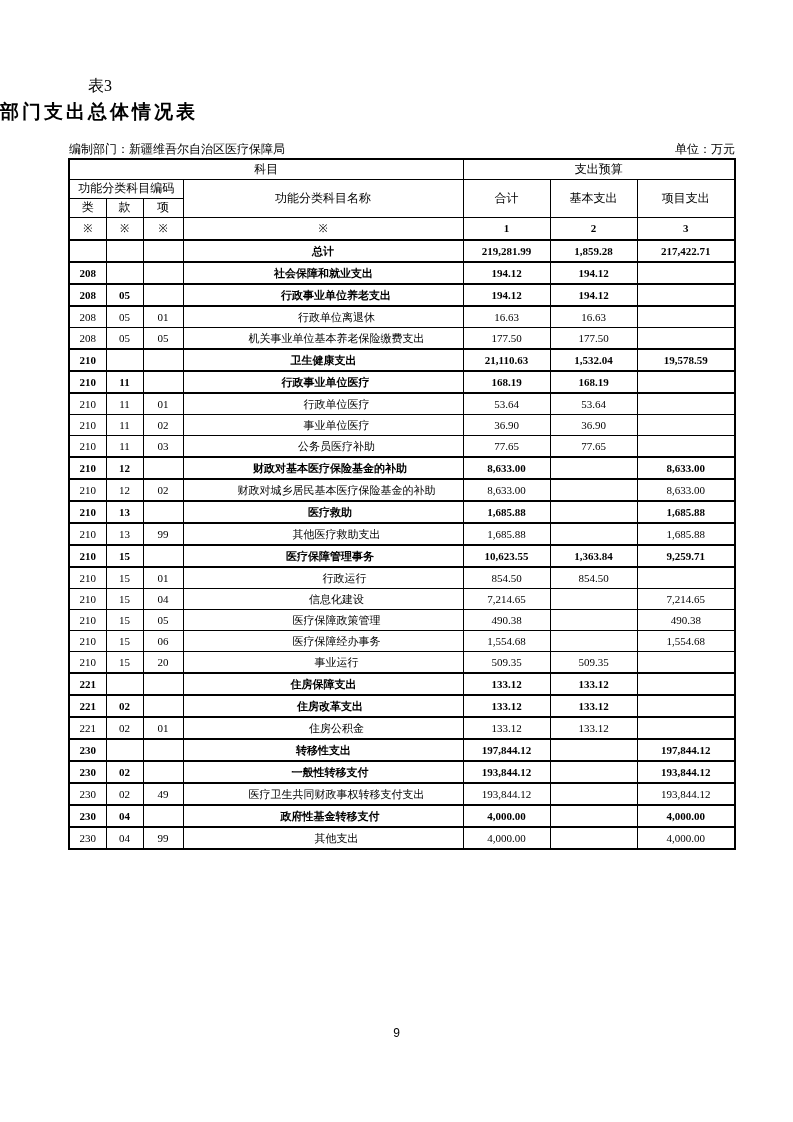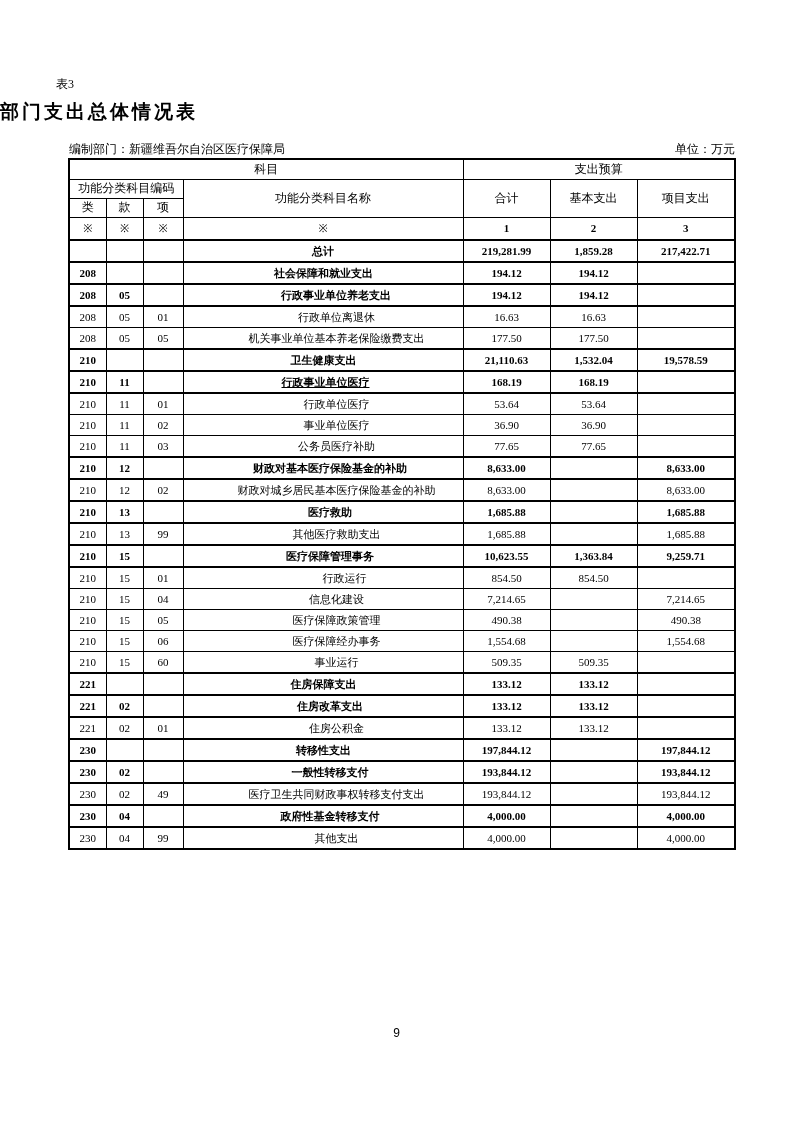--- a/index.html
+++ b/index.html
@@ -7,23 +7,23 @@
     position: relative;
     width: 793px;
     height: 1122px;
     background: #ffffff;
     color: #000000;
     font-family: "Liberation Serif", "DejaVu Serif", serif;
     overflow: hidden;
   }
   .table-label {
     position: absolute;
-    left: 56px;
+    left: 88px;
     top: 76px;
-    font-size: 12px;
+    font-size: 16px;
   }
   .doc-title {
     position: absolute;
     left: 0;
     right: 0;
     top: 99px;
     text-align: left;
     font-size: 19px;
     font-weight: bold;
     letter-spacing: 3px;
@@ -181,21 +181,21 @@
           <td class="code"></td>
           <td class="name" style="padding-left: 4px;">卫生健康支出</td>
           <td class="num">21,110.63</td>
           <td class="num">1,532.04</td>
           <td class="num">19,578.59</td>
         </tr>
         <tr class="bold">
           <td class="code">210</td>
           <td class="code">11</td>
           <td class="code"></td>
-          <td class="name" style="padding-left: 8px; text-decoration: underline;">行政事业单位医疗</td>
+          <td class="name" style="padding-left: 8px;">行政事业单位医疗</td>
           <td class="num">168.19</td>
           <td class="num">168.19</td>
           <td class="num"></td>
         </tr>
         <tr>
           <td class="code">210</td>
           <td class="code">11</td>
           <td class="code">01</td>
           <td class="name" style="padding-left: 30px;">行政单位医疗</td>
           <td class="num">53.64</td>
@@ -297,21 +297,21 @@
           <td class="code">15</td>
           <td class="code">06</td>
           <td class="name" style="padding-left: 30px;">医疗保障经办事务</td>
           <td class="num">1,554.68</td>
           <td class="num"></td>
           <td class="num">1,554.68</td>
         </tr>
         <tr>
           <td class="code">210</td>
           <td class="code">15</td>
-          <td class="code">60</td>
+          <td class="code">20</td>
           <td class="name" style="padding-left: 30px;">事业运行</td>
           <td class="num">509.35</td>
           <td class="num">509.35</td>
           <td class="num"></td>
         </tr>
         <tr class="bold">
           <td class="code">221</td>
           <td class="code"></td>
           <td class="code"></td>
           <td class="name" style="padding-left: 4px;">住房保障支出</td>

